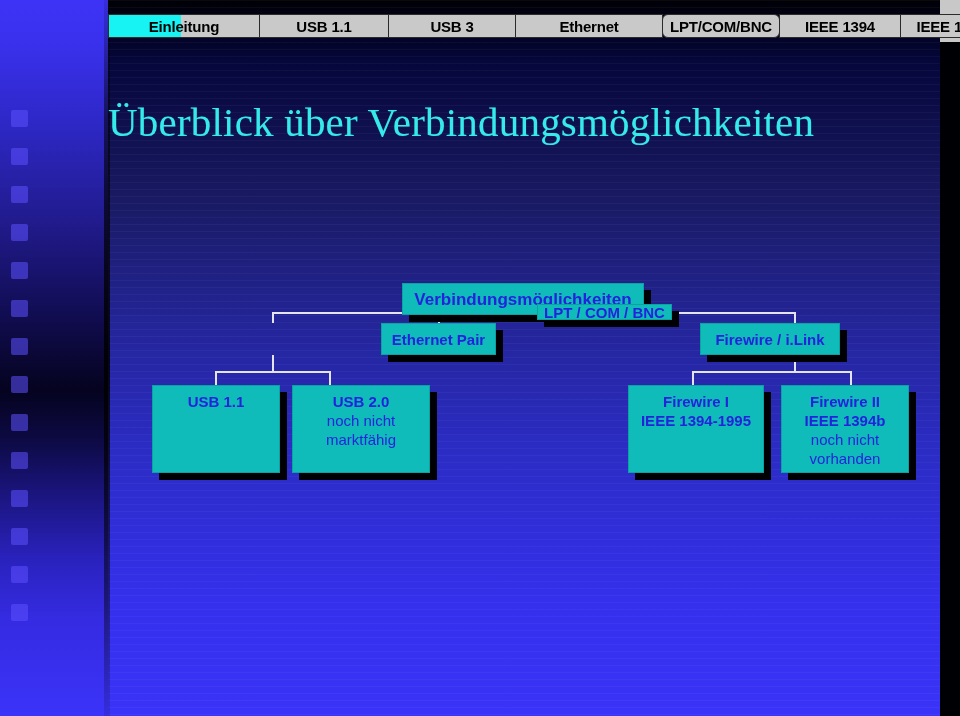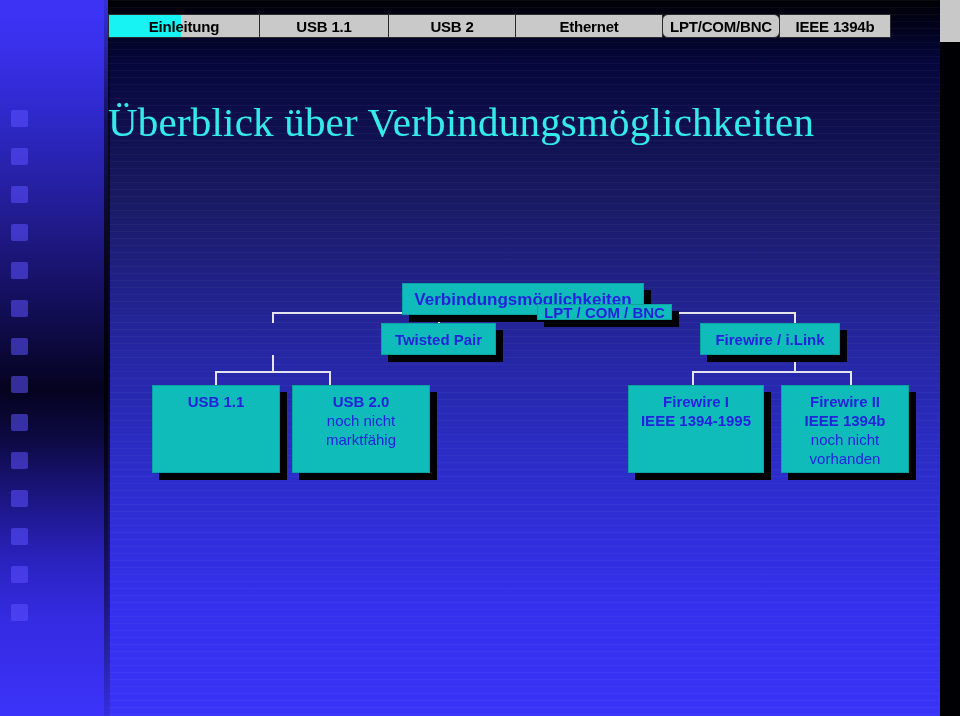--- a/index.html
+++ b/index.html
@@ -256,27 +256,30 @@
   <div id="right-rule-inner"></div>
 
   <div id="tabbar">
       <div class="tab active" style="width: 152px;">
         <span class="tab-label">Einleitung</span>
       </div>
       <div class="tab" style="width: 130px;">
         <span class="tab-label">USB 1.1</span>
       </div>
       <div class="tab" style="width: 128px;">
-        <span class="tab-label">USB 2</span>
+        <span class="tab-label">USB 3</span>
       </div>
       <div class="tab" style="width: 148px;">
         <span class="tab-label">Ethernet</span>
       </div>
       <div class="tab" style="width: 118px; border-radius: 6px;">
         <span class="tab-label">LPT/COM/BNC</span>
+      </div>
+      <div class="tab" style="width: 122px;">
+        <span class="tab-label">IEEE 1394</span>
       </div>
       <div class="tab" style="width: 112px;">
         <span class="tab-label">IEEE 1394b</span>
       </div>
     </div>
 
   <div id="title">Überblick über Verbindungsmöglichkeiten</div>
 
   <div id="chart">
 
@@ -295,21 +298,21 @@
     <div class="conn v" style="left:794px; top:355px; height:17px;"></div>
     <div class="conn h" style="left:692px; top:371px; width:160px;"></div>
     <div class="conn v" style="left:692px; top:371px; height:14px;"></div>
     <div class="conn v" style="left:850px; top:371px; height:14px;"></div>
 
     <div class="node root" style="left:402px; top:261px; width:242px; height:32px;margin-top:22px;">
       <span class="ln-b">Verbindungsmöglichkeiten</span>
     </div>
 
     <div class="node lvl2" style="left:381px; top:323px; width:115px; height:32px;">
-      <span class="ln-b">Twisted Pair</span>
+      <span class="ln-b">Ethernet Pair</span>
     </div>
     <div class="node lvl2" style="left:537px; top:304px; width:135px; height:16px;">
       <span class="ln-b">LPT / COM / BNC</span>
     </div>
     <div class="node lvl2" style="left:700px; top:323px; width:140px; height:32px;">
       <span class="ln-b">Firewire / i.Link</span>
     </div>
 
     <div class="node" style="left:152px; top:385px; width:128px; height:88px;">
       <span class="ln-b">USB 1.1</span>

